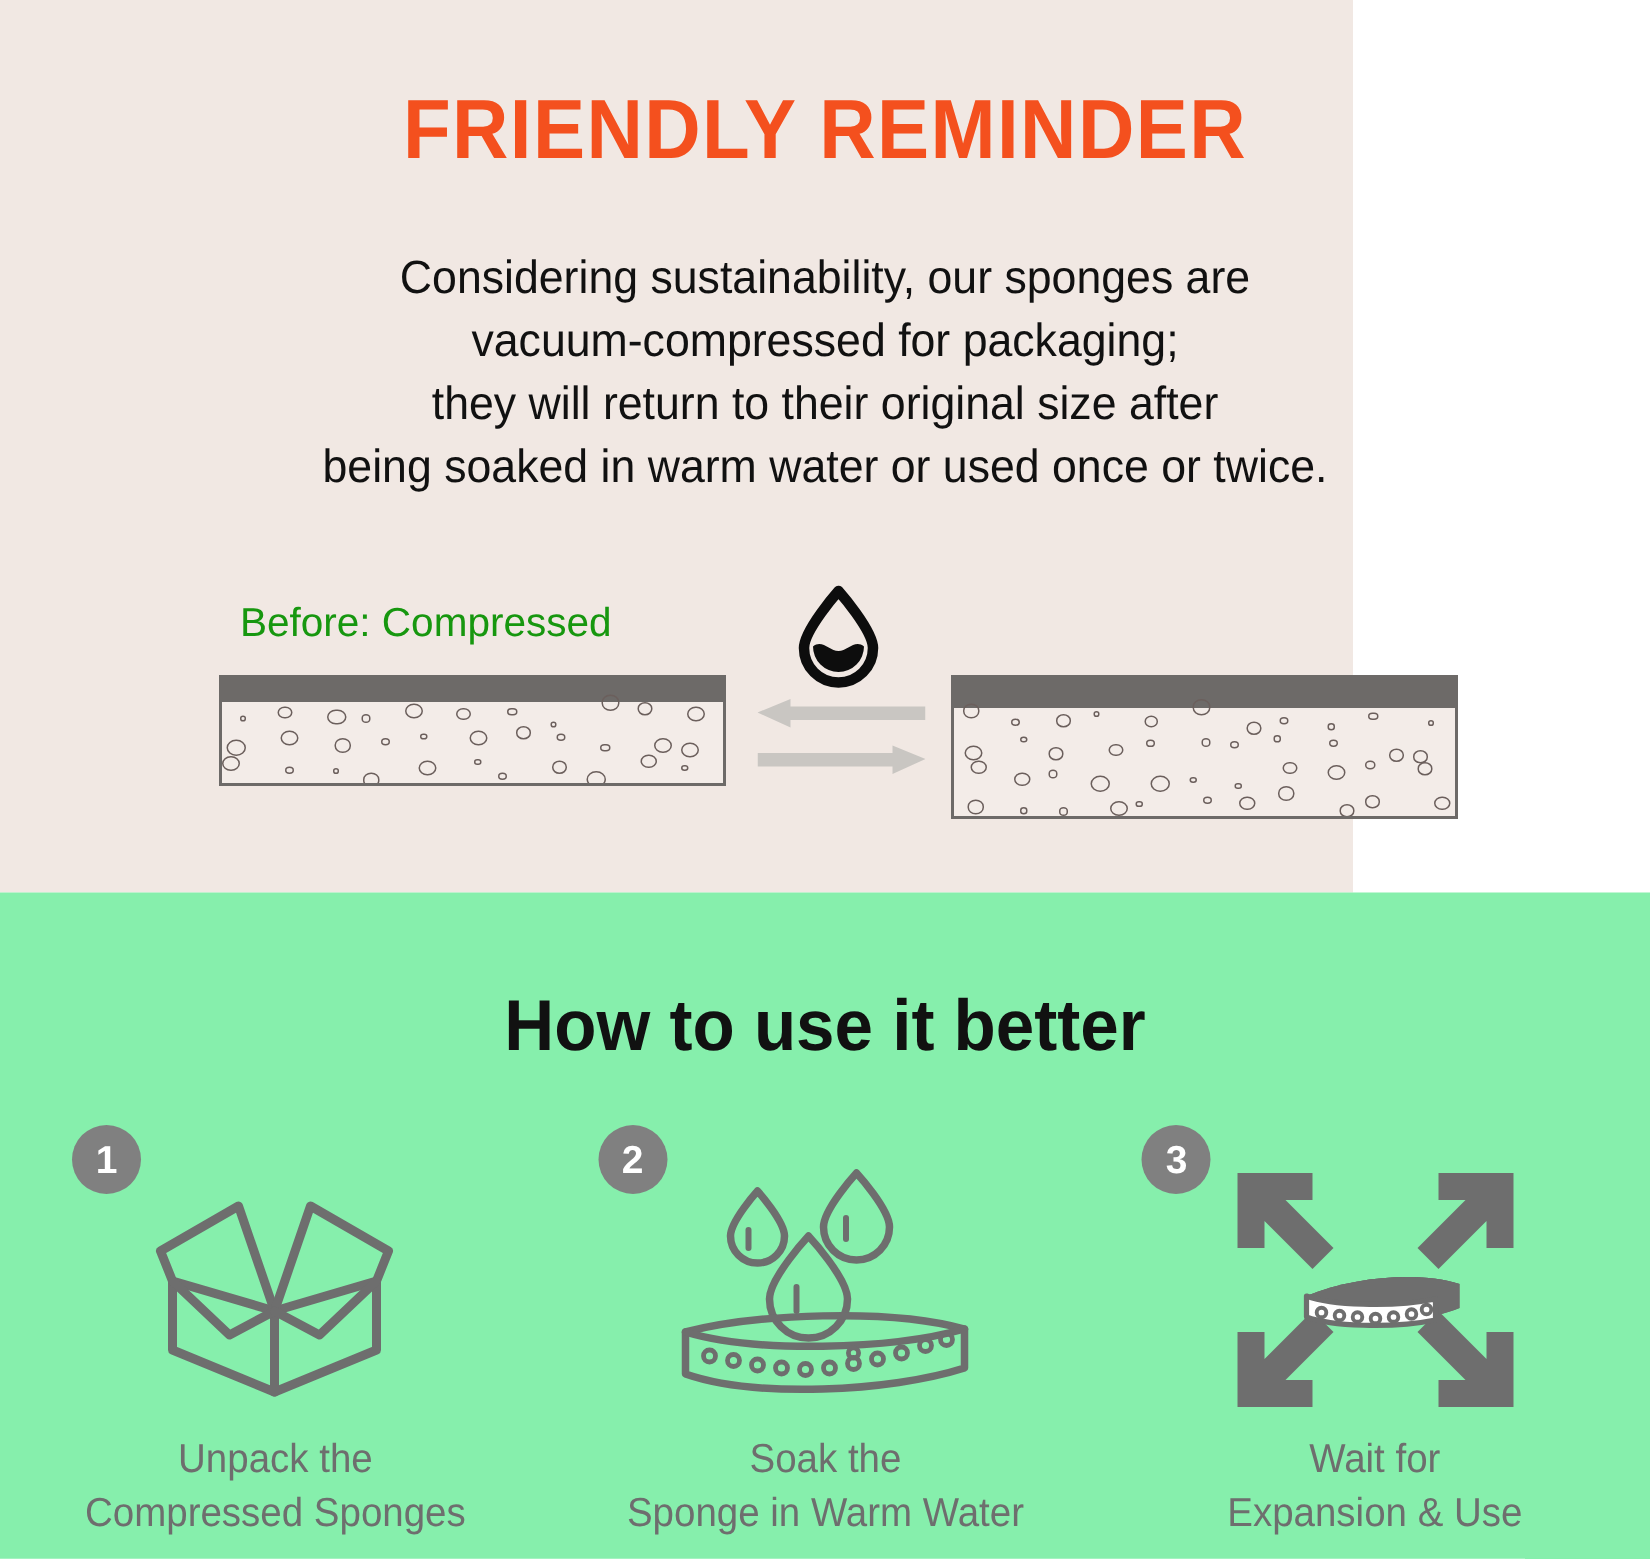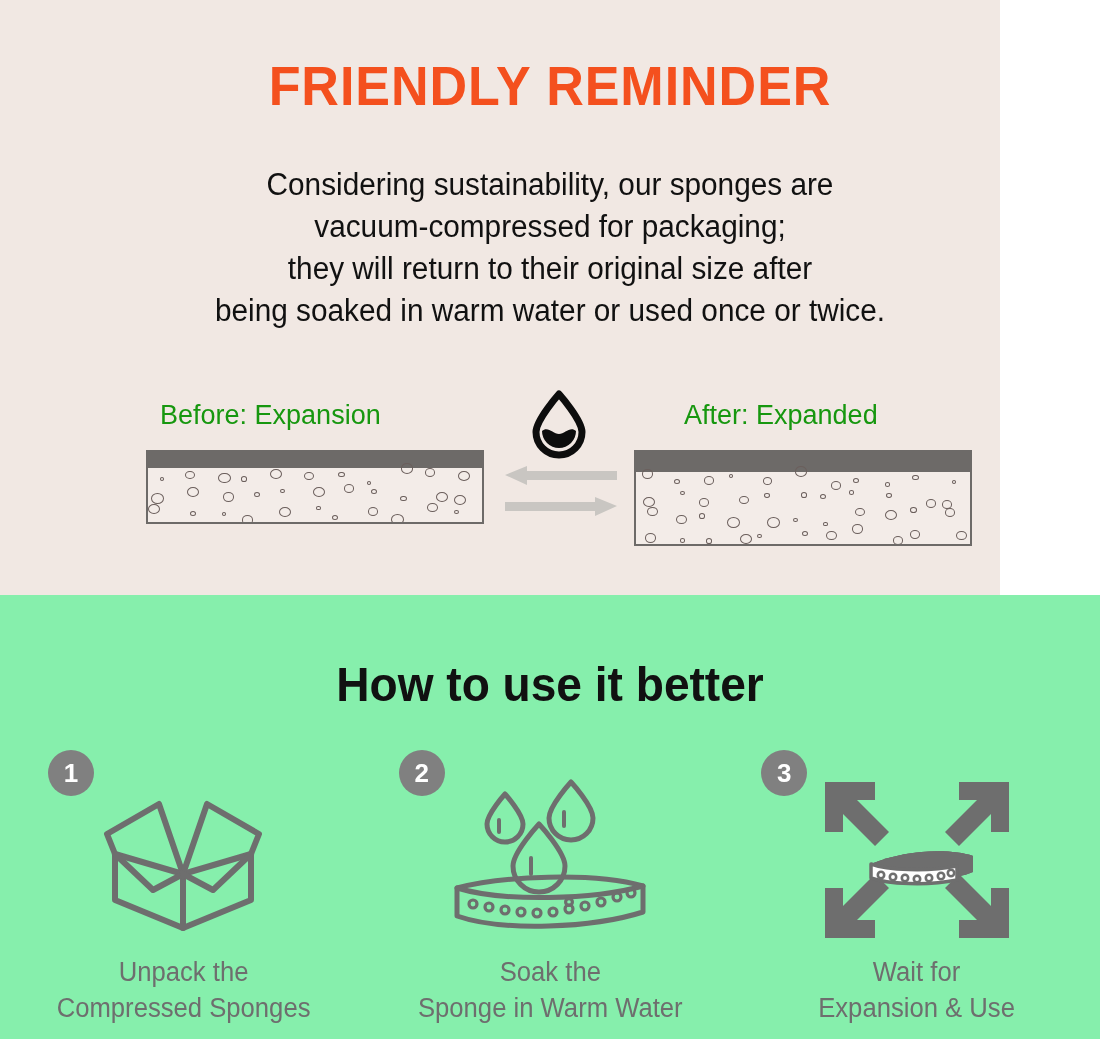--- a/index.html
+++ b/index.html
@@ -6,21 +6,21 @@
   body{
     width:1100px;height:1039px;
     background:#ffffff;
     font-family:"Liberation Sans", sans-serif;
     overflow:hidden;
   }
   .page{position:relative;width:1100px;height:1039px;}
 
   
   .top-section{
-    position:absolute;left:0;top:0;width:1000px;height:595px;
+    position:absolute;left:0;top:0;width:902px;height:595px;
     background:#f1e8e3;
   }
   .title{
     position:absolute;left:0;top:55px;width:1100px;
     text-align:center;
     font-size:56px;
     line-height:62px;
     font-weight:bold;
     letter-spacing:1px;
     color:#f4501e;
@@ -140,27 +140,23 @@
 
     <div class="body-copy">
       <div>Considering sustainability, our sponges are</div>
       <div>vacuum-compressed for packaging;</div>
       <div>they will return to their original size after</div>
       <div>being soaked in warm water or used once or twice.</div>
     </div>
 
     <div class="ba-label label-before">
       <span class="strong">Before:</span>
-      <span>Expansion</span>
-    </div>
-
-    <div class="ba-label label-after">
-      <span class="strong">After:</span>
-      <span>Expanded</span>
-    </div>
+      <span>Compressed</span>
+    </div>
+
 
     <div class="sponge sponge-before">
       <div class="top-band"></div>
       <div class="bubbles" id="bubbles-before">
           <div class="bub" style="width: 4.24523px; height: 3.60844px; left: 3.59521%; top: 25.0176px;"></div>
           <div class="bub" style="width: 9.38018px; height: 7.97316px; left: 11.1593%; top: 18.6193px;"></div>
           <div class="bub" style="width: 12.396px; height: 10.5366px; left: 21.0805%; top: 20.8629px;"></div>
           <div class="bub" style="width: 6.2639px; height: 5.32432px; left: 27.8075%; top: 24.3877px;"></div>
           <div class="bub" style="width: 11.9481px; height: 10.1559px; left: 36.5085%; top: 16.5597px;"></div>
           <div class="bub" style="width: 9.68772px; height: 8.23456px; left: 46.6681%; top: 19.6096px;"></div>

